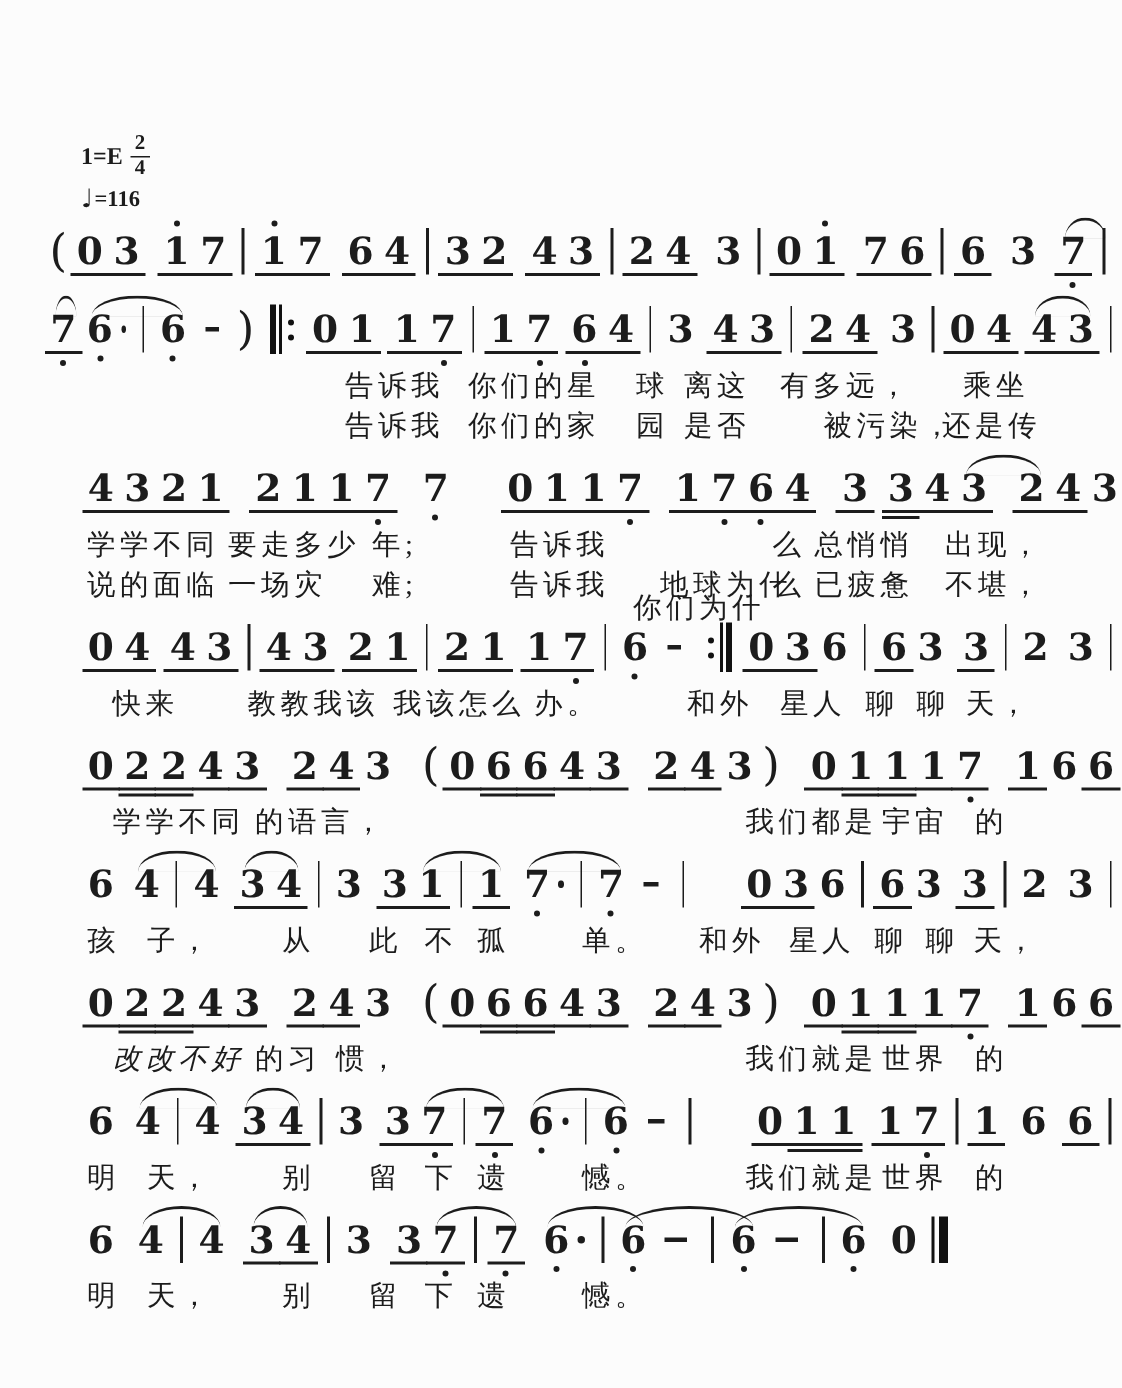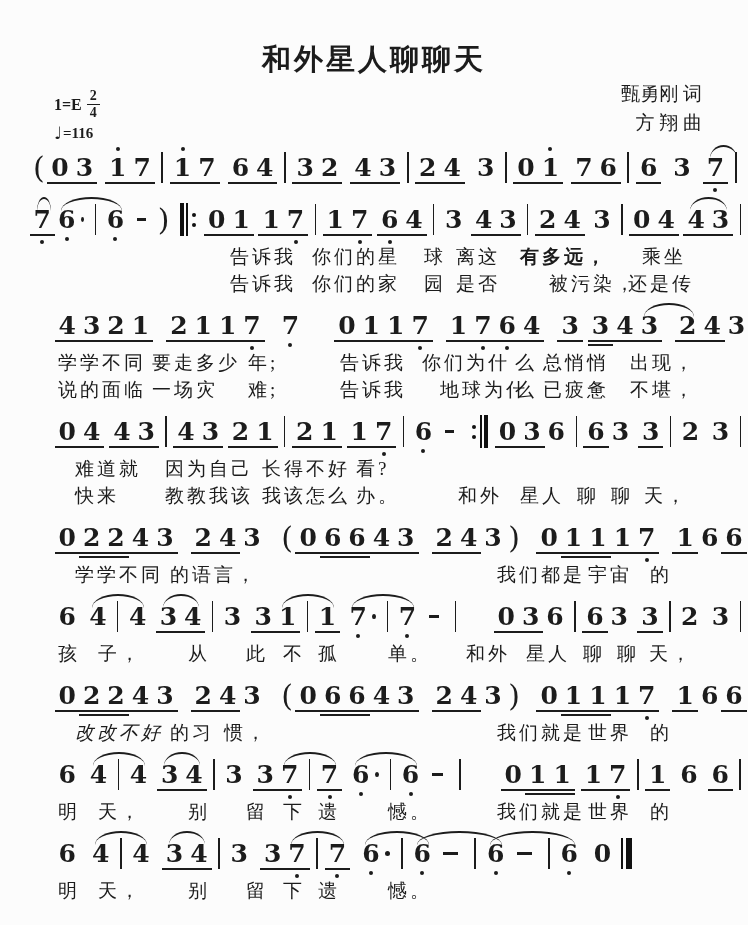--- a/index.html
+++ b/index.html
@@ -60,38 +60,33 @@
   .ls{
     position:absolute;top:1px;font-size:19px;letter-spacing:3px;white-space:nowrap;
     font-family:"Liberation Serif","DejaVu Serif",serif;
   }
 </style>
 </head>
 <body>
 
 <div class="page">
   <div class="header">
-    <div class="title">和外星人聊聊天</div>
     <div class="meta-left">
       <span class="keysig">
         <span>1=E</span>
         <span class="frac">
           <b class="num">2</b>
           <b>4</b>
         </span>
       </span>
       <div class="tempo">
         <span class="tnote">♩</span>
         <span>=116</span>
       </div>
     </div>
-    <div class="credits">
-      <div>甄勇刚 词</div>
-      <div>方 翔 曲</div>
-    </div>
   </div>
   <div id="score">
       <div class="system">
         <div class="notes" style="padding-left: 30px;">
           <span class="paren">(</span>
           <span class="note u1">0</span>
           <span class="note u1">3</span>
           <span class="sp"></span>
           <span class="note u1">1<i class="od hi"></i></span>
           <span class="note u1">7</span>
@@ -175,21 +170,21 @@
           <span class="bar"></span>
           <div class="arc" style="left: 36.8px; width: 14px;"></div>
           <div class="arc" style="left: 60.8px; width: 61.35px;"></div>
           <div class="arc" style="left: 689.8px; width: 37.35px;"></div>
         </div>
         <div class="lyr">
           <span class="ls" style="left: 230px;">告诉我</span>
           <span class="ls" style="left: 312px;">你们的星</span>
           <span class="ls" style="left: 424px;">球</span>
           <span class="ls" style="left: 456px;">离这</span>
-          <span class="ls" style="left: 520px; font-weight: bold;">有多远，</span>
+          <span class="ls" style="left: 520px;">有多远，</span>
           <span class="ls" style="left: 642px;">乘坐</span>
         </div>
         <div class="lyr">
           <span class="ls" style="left: 230px;">告诉我</span>
           <span class="ls" style="left: 312px;">你们的家</span>
           <span class="ls" style="left: 424px;">园</span>
           <span class="ls" style="left: 456px;">是否</span>
           <span class="ls" style="left: 520px; margin-left: 29px;">被污染，</span>
           <span class="ls" style="left: 628px;">还是传</span>
         </div>
@@ -236,21 +231,21 @@
           <span class="sp"></span>
           <span class="note">3</span>
           <span class="bar"></span>
           <div class="arc" style="left: 643.8px; width: 50.35px;"></div>
         </div>
         <div class="lyr">
           <span class="ls" style="left: 58px;">学学不同</span>
           <span class="ls" style="left: 152px;">要走多少</span>
           <span class="ls" style="left: 248px;">年;</span>
           <span class="ls" style="left: 340px;">告诉我</span>
-          <span class="ls" style="left: 422px;">你们为什</span>
+          <span class="ls" style="left: 422px; margin-top: 42px;">你们为什</span>
           <span class="ls" style="left: 515px;">么</span>
           <span class="ls" style="left: 543px;">总悄悄</span>
           <span class="ls" style="left: 630px;">出现，</span>
         </div>
         <div class="lyr">
           <span class="ls" style="left: 58px;">说的面临</span>
           <span class="ls" style="left: 152px;">一场灾</span>
           <span class="ls" style="left: 248px;">难;</span>
           <span class="ls" style="left: 340px;">告诉我</span>
           <span class="ls" style="left: 440px;">地球为什</span>
@@ -295,26 +290,20 @@
           <span class="bar"></span>
           <span class="note u1">6</span>
           <span class="note">3</span>
           <span class="sp"></span>
           <span class="note u1">3</span>
           <span class="bar"></span>
           <span class="note">2</span>
           <span class="sp"></span>
           <span class="note">3</span>
           <span class="bar"></span>
-        </div>
-        <div class="lyr">
-          <span class="ls" style="left: 75px;">难道就</span>
-          <span class="ls" style="left: 165px;">因为自己</span>
-          <span class="ls" style="left: 262px;">长得不好</span>
-          <span class="ls" style="left: 356px;">看?</span>
         </div>
         <div class="lyr">
           <span class="ls" style="left: 75px;">快来</span>
           <span class="ls" style="left: 165px;">教教我该</span>
           <span class="ls" style="left: 262px;">我该怎么</span>
           <span class="ls" style="left: 356px;">办。</span>
           <span class="ls" style="left: 458px;">和外</span>
           <span class="ls" style="left: 520px;">星人</span>
           <span class="ls" style="left: 577px;">聊</span>
           <span class="ls" style="left: 611px;">聊</span>

